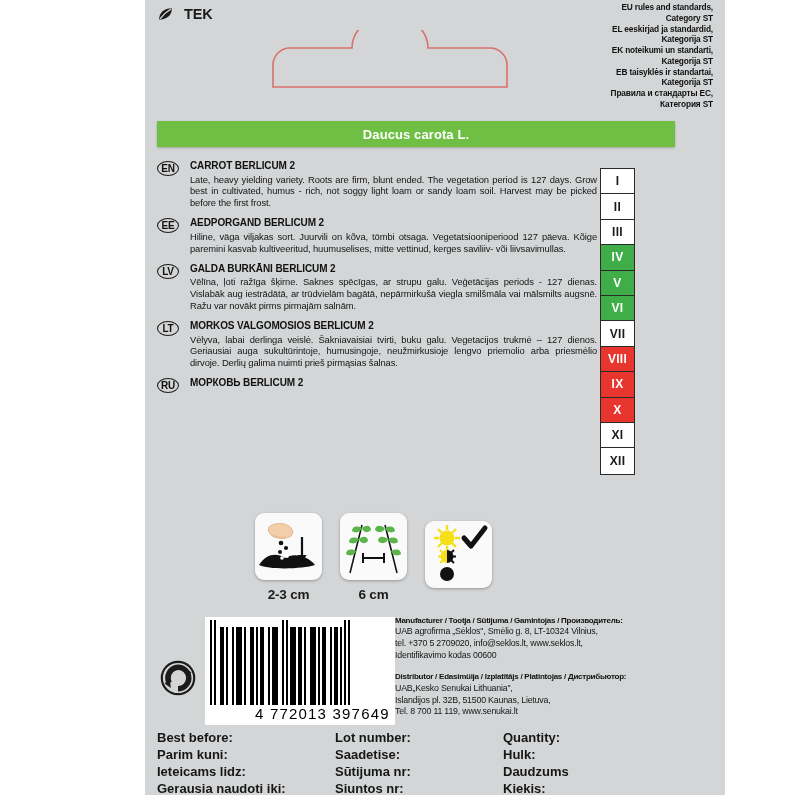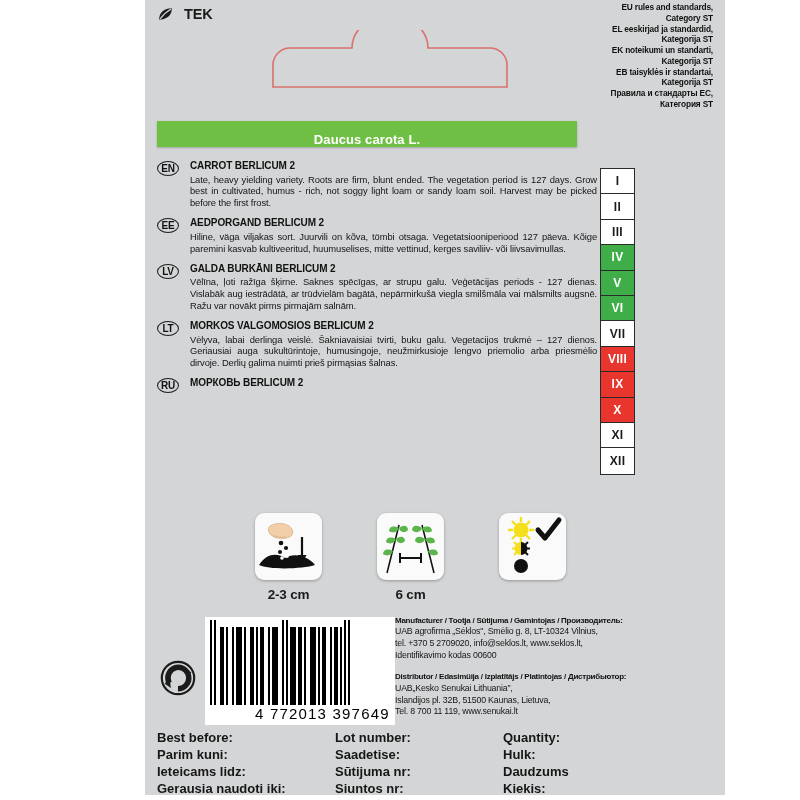--- a/index.html
+++ b/index.html
@@ -40,25 +40,25 @@
     color: #111;
     letter-spacing: -0.15px;
   }
 
   
   .hanger { position: absolute; left: 125px; top: 30px; }
 
   
   .title-bar {
     position: absolute; left: 12px; top: 121px;
-    width: 420px; height: 26px;
+    width: 518px; height: 26px;
     background: #6fbf44;
     color: #ffffff;
     font-size: 13px; font-weight: bold;
-    display: flex; align-items: flex-end; justify-content: center;
+    display: flex; align-items: center; justify-content: center;
     box-shadow: 0 1px 2px rgba(0,0,0,0.22);
     letter-spacing: 0.1px;
   }
 
   
   .desc-area { position: absolute; left: 12px; top: 160px; width: 440px; }
   .lang-block { position: relative; margin-bottom: 8px; padding-left: 33px; }
   .lang-badge {
     position: absolute; left: 0; top: 1px;
     width: 22px; height: 15px;
@@ -92,21 +92,21 @@
     color: #1b1b1b; background: #ffffff;
     letter-spacing: 0.3px;
   }
   .cal-cell:last-child { border-bottom: none; }
   .cal-cell.green { background: #3fae49; color: #ffffff; }
   .cal-cell.red   { background: #e8352e; color: #ffffff; }
 
   
   .icons-row {
     position: absolute; left: 110px; top: 513px;
-    display: flex; gap: 55px; align-items: flex-start;
+    display: flex; gap: 18px; align-items: center;
   }
   .icon-col { width: 67px; text-align: center; }
   .icon-card {
     width: 67px; height: 67px;
     background: #fafafa;
     border-radius: 9px;
     box-shadow: 0 1px 3px rgba(0,0,0,0.30);
     position: relative; overflow: hidden;
   }
   .icon-caption {

